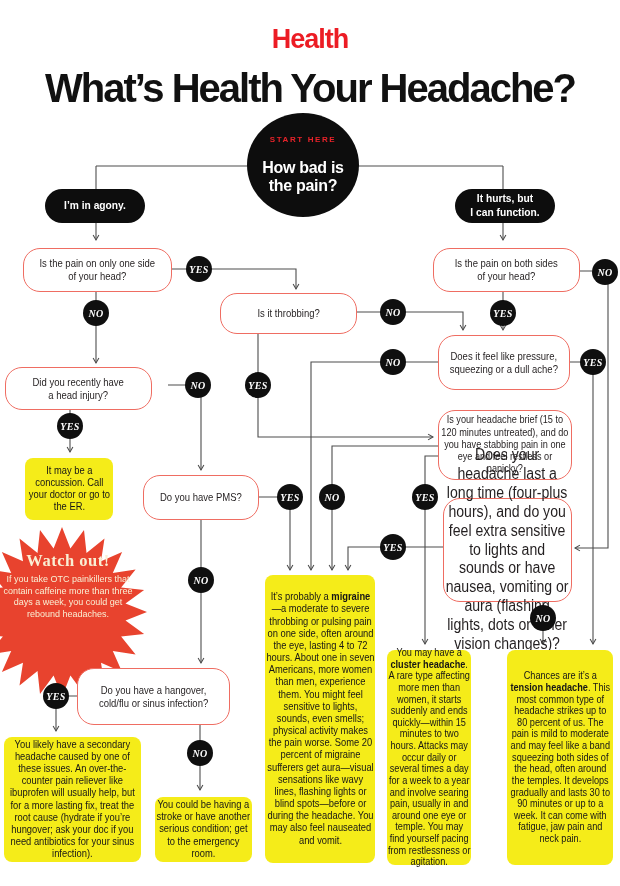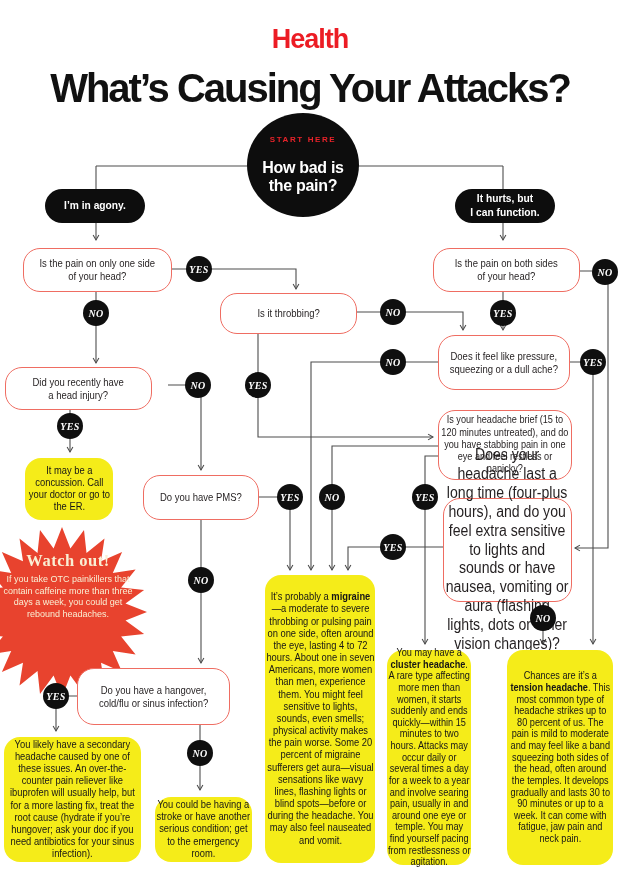--- a/index.html
+++ b/index.html
@@ -17,21 +17,21 @@
   .start .kicker{color:#e8232a;font-size:8px;font-weight:700;letter-spacing:1.6px;margin-bottom:15px;}
   .start .q{color:#fff;font-size:16px;font-weight:700;line-height:1.1;white-space:pre-line;letter-spacing:-0.3px;}
   .pill{position:absolute;background:#0d0d0d;color:#fff;border-radius:17px;z-index:4;
         display:flex;align-items:center;justify-content:center;text-align:center;
         font-size:11.5px;font-weight:700;line-height:1.2;}
   .pill .t{white-space:pre-line;flex:0 0 auto;width:112%;transform:scaleX(0.89);}
   .node{position:absolute;background:#fff;border:1.6px solid #ef6d62;border-radius:17px;z-index:4;
         display:flex;align-items:center;justify-content:center;text-align:center;
         color:#231f20;font-size:10.8px;line-height:1.18;}
   .node .t{white-space:pre-line;flex:0 0 auto;width:112%;transform:scaleX(0.88);}
-  .result{position:absolute;background:#f5ec19;border-radius:16px;z-index:4;
+  .result{position:absolute;background:#f5ec19;border-radius:8px;z-index:4;
           display:flex;align-items:center;justify-content:center;text-align:center;
           color:#161616;font-size:10.4px;line-height:1.17;}
   .result .t{flex:0 0 auto;width:110%;transform:scaleX(0.9);padding:2px;}
   .result b{font-weight:700;}
   .badge{position:absolute;width:26px;height:26px;border-radius:50%;background:#0f0f0f;z-index:5;
          display:flex;align-items:center;justify-content:center;color:#fff;
          font-family:"Liberation Serif", serif;font-style:italic;font-weight:700;
          font-size:10px;letter-spacing:.4px;transform:translate(-50%,-50%);}
   .warn-text{position:absolute;left:0;top:551px;width:136px;z-index:3;text-align:center;color:#f9efd4;}
   .warn-text .wt{font-family:"Liberation Serif", serif;font-weight:700;font-size:16.5px;letter-spacing:.5px;margin-bottom:3px;}
@@ -69,21 +69,21 @@
       <path marker-end="url(#arr)" d="M438,446 H332 V570"></path>
       <path marker-end="url(#arr)" d="M438,456 H425 V644"></path>
       <path marker-end="url(#arr)" d="M443,547 H348 V570"></path>
       <path marker-end="url(#arr)" d="M543,600 V644"></path>
       <path marker-end="url(#arr)" d="M77,696 H56 V731"></path>
       <path marker-end="url(#arr)" d="M200,723 V790"></path>
     </g>
   </svg>
 
   <div class="logo">Health</div>
-  <div class="title">What’s Causing Your Attacks?</div>
+  <div class="title">What’s Health Your Headache?</div>
 
   <div class="start">
     <div class="kicker">START HERE</div>
     <div class="q">How bad is
 the pain?</div>
   </div>
 
   <div class="pill" style="left:45px;top:189px;width:100px;height:34px;">
     <div class="t">I’m in agony.</div>
   </div>

